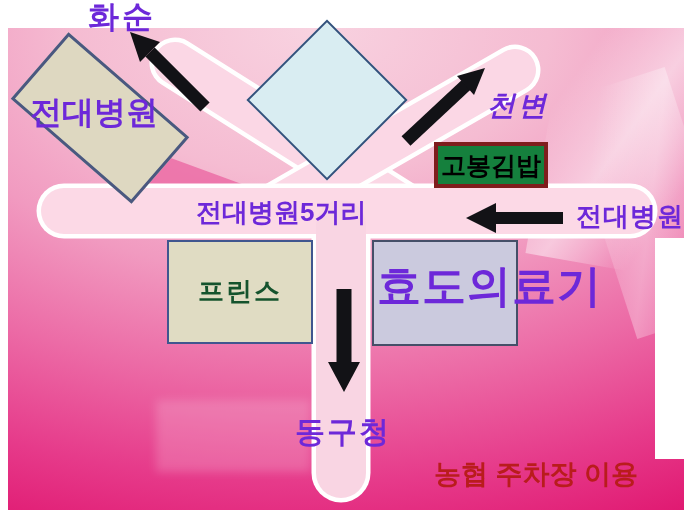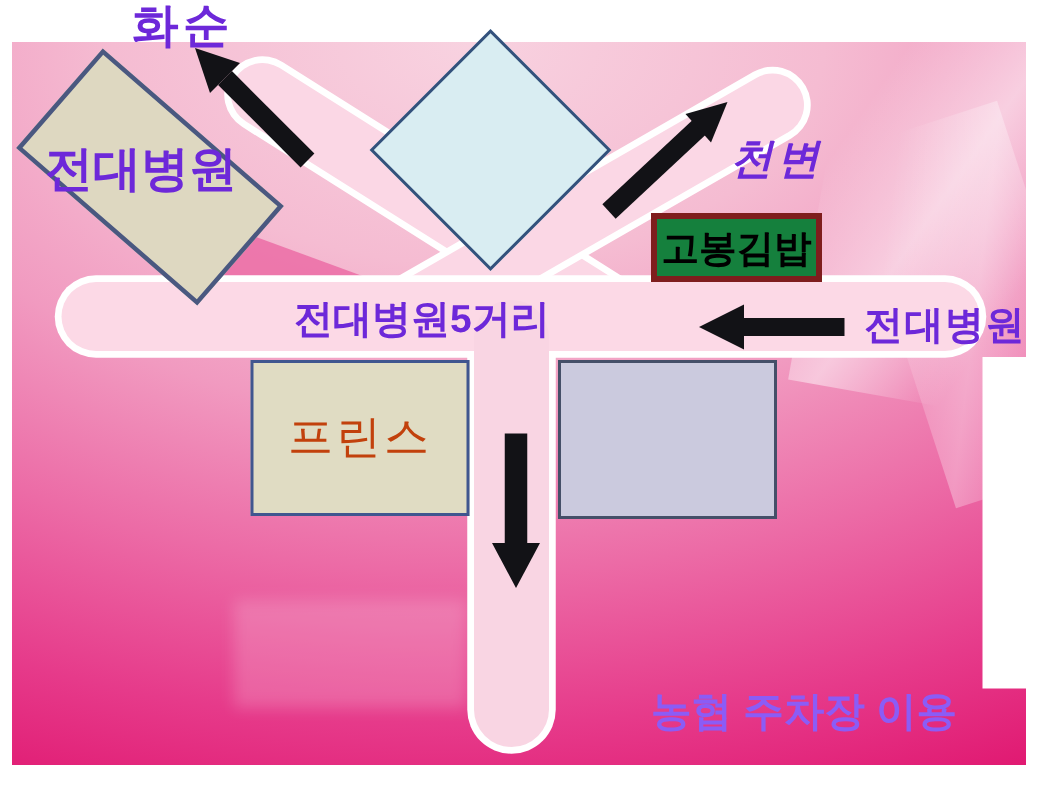--- a/index.html
+++ b/index.html
@@ -35,24 +35,24 @@
     border:2px solid #40568f;display:flex;flex-direction:column;align-items:center;justify-content:center;}
   #hyodo-box{left:372px;top:240px;width:146px;height:106px;background:#cbcade;border:2px solid #454f68;}
   .lbl{position:absolute;z-index:4;font-weight:700;color:#6d28d9;white-space:pre;line-height:1.1;}
   #lbl-hwasun{left:88px;top:0px;font-size:31px;letter-spacing:3px;}
   #lbl-jeondae{left:30px;top:95px;font-size:32px;}
   #lbl-nonghyup{left:296px;top:89px;font-size:31px;letter-spacing:4px;}
   #lbl-cheonbyeon{left:487px;top:91px;font-size:28px;letter-spacing:3px;font-style:italic;}
   #lbl-gobong{font-size:25px;font-weight:700;color:#000;white-space:pre;}
   #lbl-ilbang{left:576px;top:202px;font-size:26px;letter-spacing:1px;}
   #lbl-intersection{left:196px;top:198px;font-size:26px;}
-  .prince-line{font-size:30px;font-weight:400;color:#c2410c;white-space:pre;line-height:1.35;letter-spacing:2px;}
+  .prince-line{font-size:26px;font-weight:700;color:#14532d;white-space:pre;line-height:1.35;letter-spacing:2px;}
   #lbl-hyodo{left:377px;top:262px;font-size:44px;letter-spacing:1px;white-space:nowrap;}
   #lbl-donggu{left:295px;top:415px;font-size:30px;letter-spacing:2px;}
-  #lbl-parking{left:434px;top:460px;font-size:27px;color:#8b5cf6;}
+  #lbl-parking{left:434px;top:460px;font-size:27px;color:#b91c1c;}
 </style>
 </head>
 <body>
 
 <div id="stage">
 
   <div id="canvas">
     <div id="streak1" class="streak"></div>
     <div id="streak2" class="streak"></div>
     <div id="wedge-shadow"></div>
@@ -94,15 +94,17 @@
   <div id="prince-box" class="box">
     <span class="prince-line">프린스</span>
   </div>
   <div id="hyodo-box" class="box"></div>
 
   <div id="lbl-hwasun" class="lbl">화순</div>
   <div id="lbl-jeondae" class="lbl">전대병원</div>
   <div id="lbl-cheonbyeon" class="lbl">천변</div>
   <div id="lbl-ilbang" class="lbl">전대병원</div>
   <div id="lbl-intersection" class="lbl">전대병원5거리</div>
+  <div id="lbl-hyodo" class="lbl">효도의료기</div>
+  <div id="lbl-donggu" class="lbl">동구청</div>
   <div id="lbl-parking" class="lbl">농협 주차장 이용</div>
 
 </div>
 
 </body></html>

